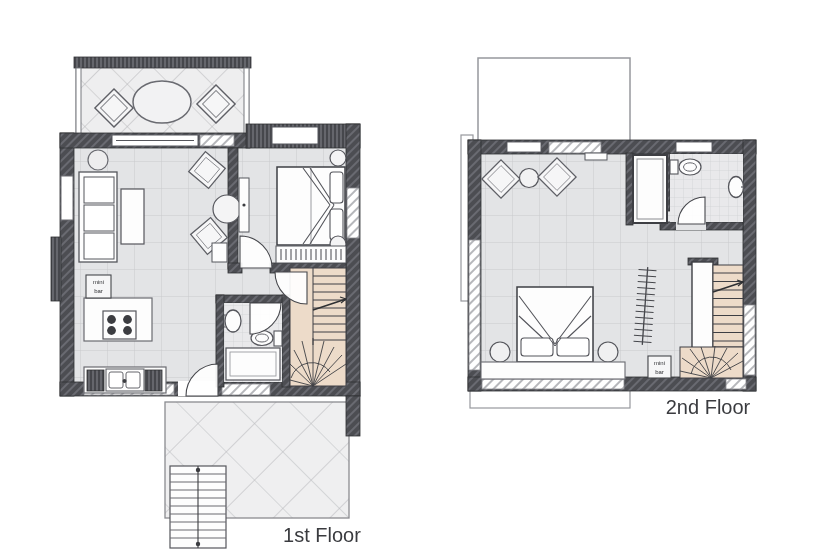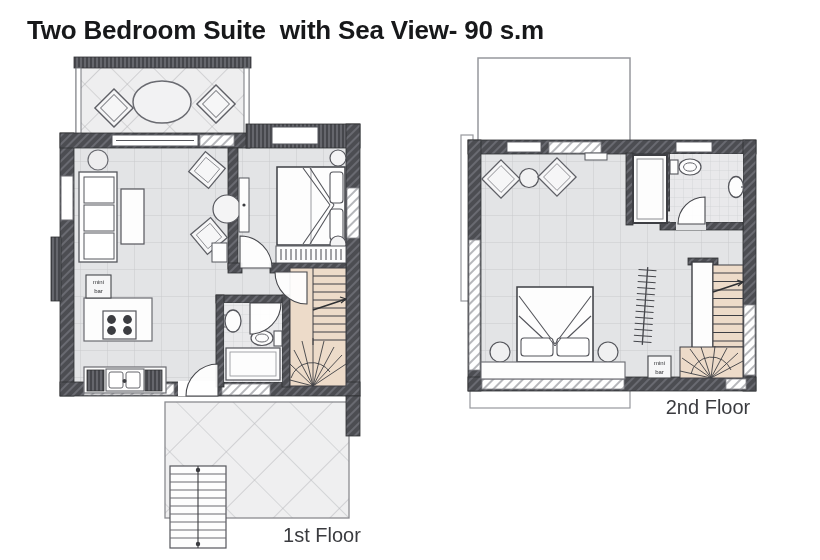--- a/index.html
+++ b/index.html
@@ -14,21 +14,20 @@
   }
   svg.plan{position:absolute;left:0;top:0}
   .floor-label{font-size:20px;fill:#3a3b3f;font-weight:400}
   .mini-label{font-size:6px;fill:#2e2f33}
 </style>
 </head>
 <body>
 
 <div class="stage">
 
-  <h1 class="title">Two Bedroom Suite  with Sea View- 90 s.m</h1>
 
   <svg class="plan" width="820" height="560" viewBox="0 0 820 560">
     <defs>
       <pattern id="hatchD" width="6" height="6" patternUnits="userSpaceOnUse" patternTransform="rotate(45)">
         <rect width="6" height="6" fill="#4c4d52"></rect>
         <line x1="1" y1="0" x2="1" y2="6" stroke="#73747b" stroke-width="1.5"></line>
       </pattern>
       <pattern id="hatchL" width="7" height="7" patternUnits="userSpaceOnUse" patternTransform="rotate(45)">
         <rect width="7" height="7" fill="#ffffff"></rect>
         <line x1="1" y1="0" x2="1" y2="7" stroke="#8f9097" stroke-width="1.3"></line>

